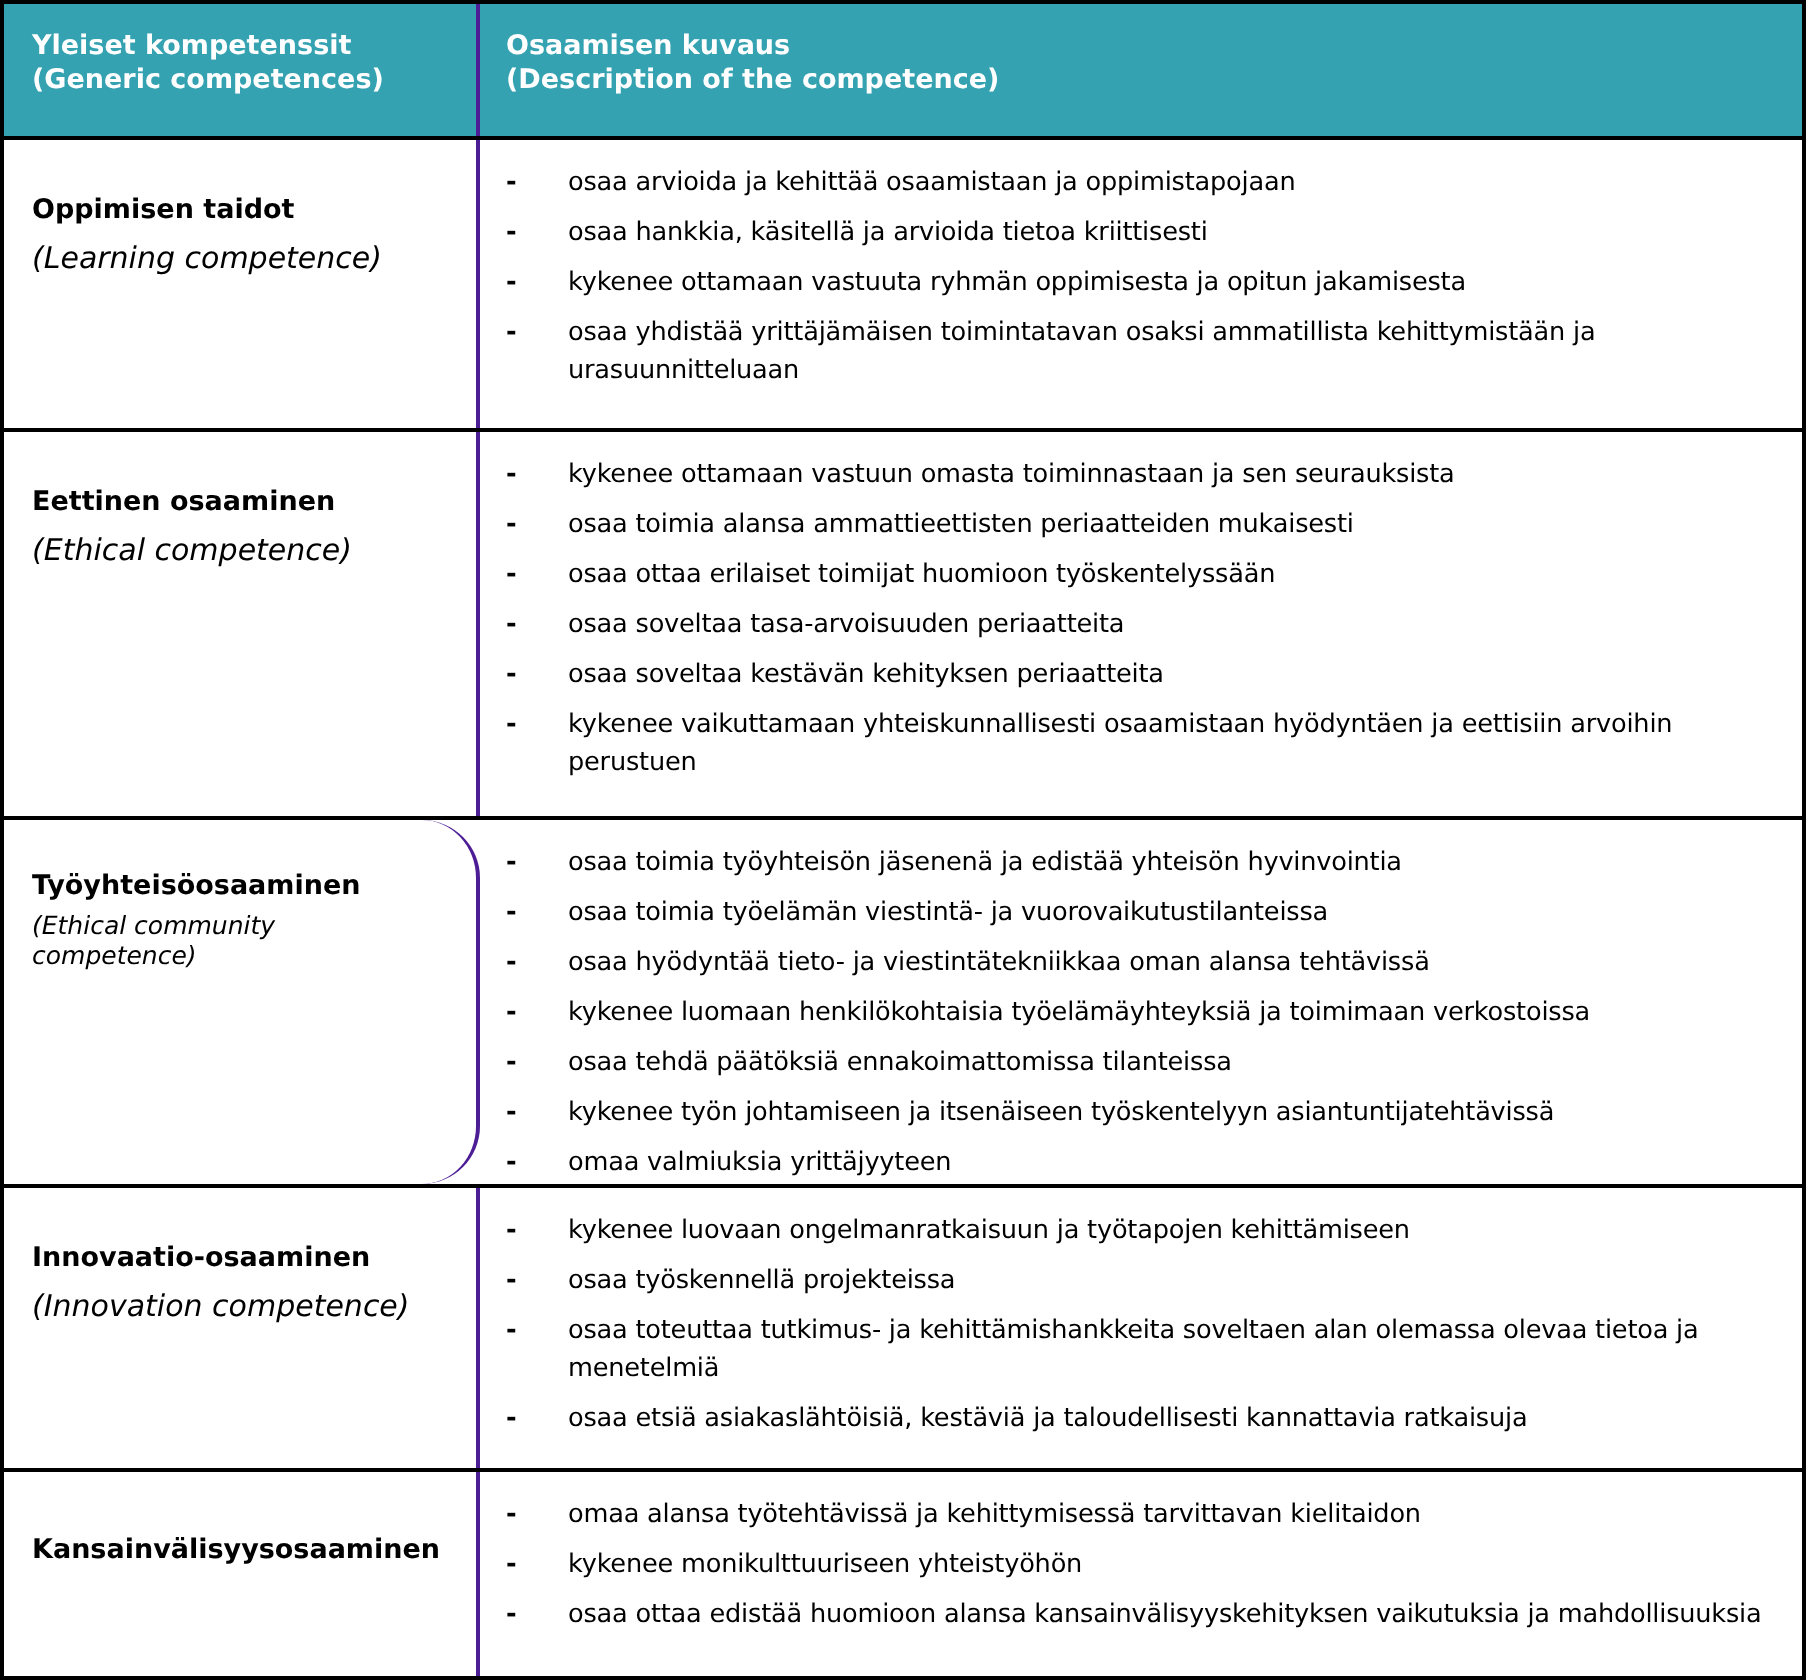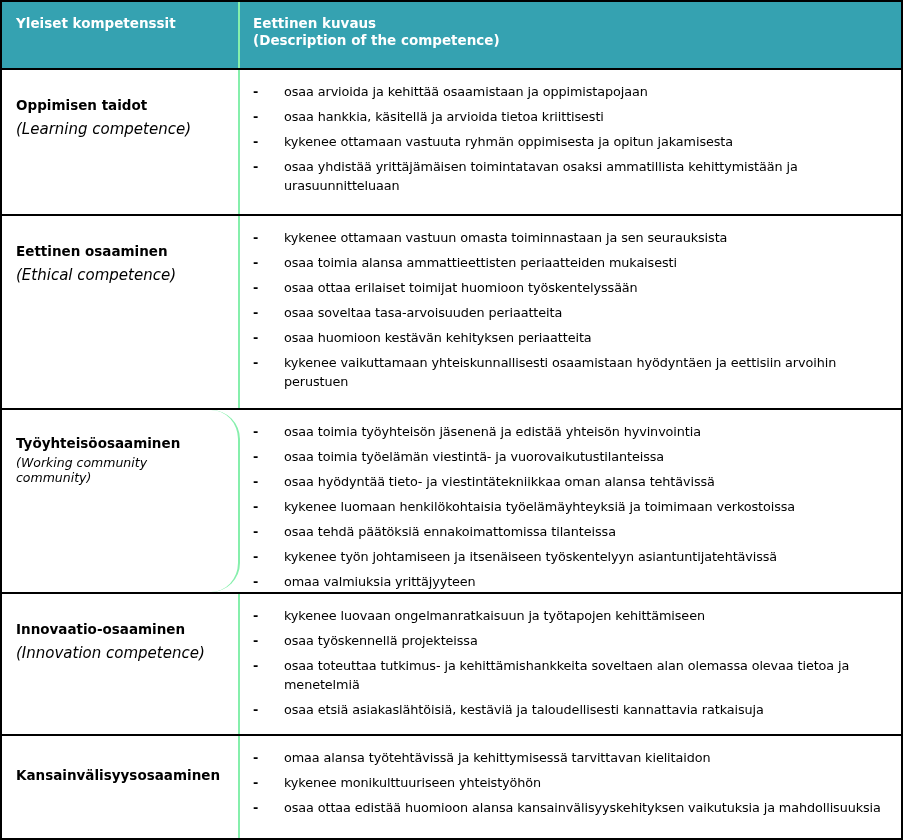--- a/index.html
+++ b/index.html
@@ -11,21 +11,21 @@
     font-family: "DejaVu Sans", "Liberation Sans", sans-serif;
     color: #000;
     display: flex; flex-direction: column;
     overflow: hidden;
   }
   .row { display: flex; box-sizing: border-box; overflow: hidden; flex: 0 0 auto; }
   .row.body { border-top: 2px solid #000; }
   .cell-left {
     flex: 0 0 238px; width: 238px;
     box-sizing: border-box;
-    border-right: 2px solid #86efac;
+    border-right: 2px solid #4c1d95;
     padding: 26px 20px 16px 14px;
   }
   .cell-right {
     flex: 1 1 auto;
     box-sizing: border-box;
     padding: 12px 12px 0 13px;
   }
   
   .row.header { height: 66px; background: #35A2B1; color: #ffffff; }
   .row.header .cell-left, .row.header .cell-right { padding-top: 13px; }
@@ -50,23 +50,24 @@
   .btext { flex: 1 1 auto; }
 </style>
 </head>
 <body>
 
 <div class="table">
 
   <div class="row header">
     <div class="cell-left">
       <div class="hline">Yleiset kompetenssit</div>
-    </div>
-    <div class="cell-right">
-      <div class="hline">Eettinen kuvaus</div>
+      <div class="hline">(Generic competences)</div>
+    </div>
+    <div class="cell-right">
+      <div class="hline">Osaamisen kuvaus</div>
       <div class="hline">(Description of the competence)</div>
     </div>
   </div>
 
   <div class="row body r1">
     <div class="cell-left">
       <div class="comp-title">Oppimisen taidot</div>
       <div class="comp-note">(Learning competence)</div>
     </div>
     <div class="cell-right">
@@ -109,34 +110,34 @@
         <li>
             <span class="dash">-</span>
             <span class="btext">osaa ottaa erilaiset toimijat huomioon työskentelyssään</span>
           </li>
         <li>
             <span class="dash">-</span>
             <span class="btext">osaa soveltaa tasa-arvoisuuden periaatteita</span>
           </li>
         <li>
             <span class="dash">-</span>
-            <span class="btext">osaa huomioon kestävän kehityksen periaatteita</span>
+            <span class="btext">osaa soveltaa kestävän kehityksen periaatteita</span>
           </li>
         <li>
             <span class="dash">-</span>
             <span class="btext">kykenee vaikuttamaan yhteiskunnallisesti osaamistaan hyödyntäen ja eettisiin arvoihin perustuen</span>
           </li>
       </ul>
     </div>
   </div>
 
   <div class="row body r3">
     <div class="cell-left">
       <div class="comp-title">Työyhteisöosaaminen</div>
-      <div class="comp-note">(Working community community)</div>
+      <div class="comp-note">(Ethical community competence)</div>
     </div>
     <div class="cell-right">
       <ul class="bullets">
         <li>
             <span class="dash">-</span>
             <span class="btext">osaa toimia työyhteisön jäsenenä ja edistää yhteisön hyvinvointia</span>
           </li>
         <li>
             <span class="dash">-</span>
             <span class="btext">osaa toimia työelämän viestintä- ja vuorovaikutustilanteissa</span>

